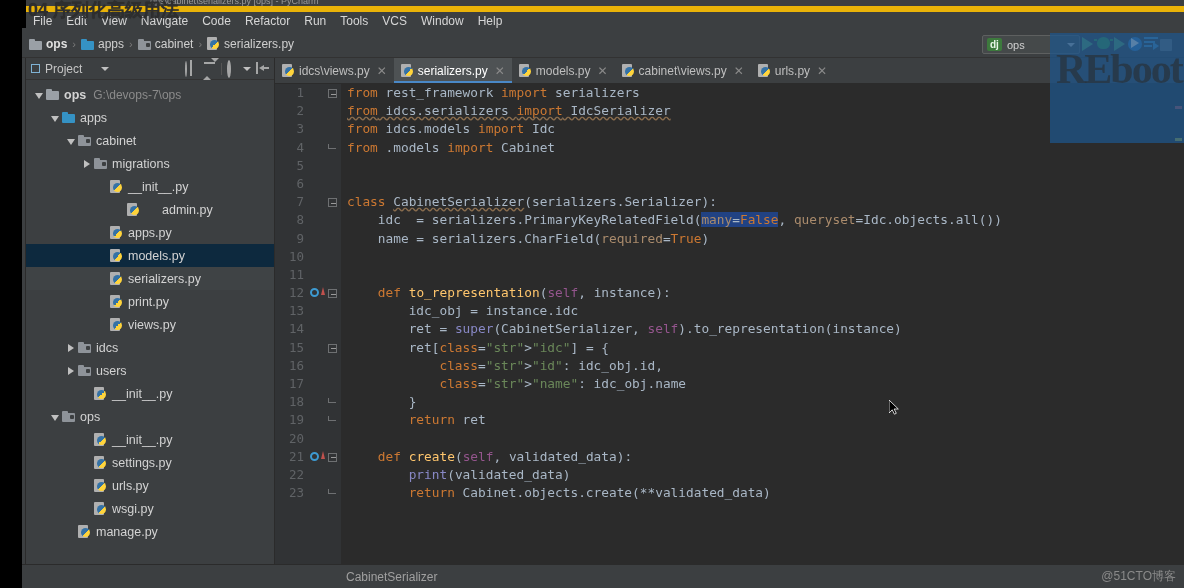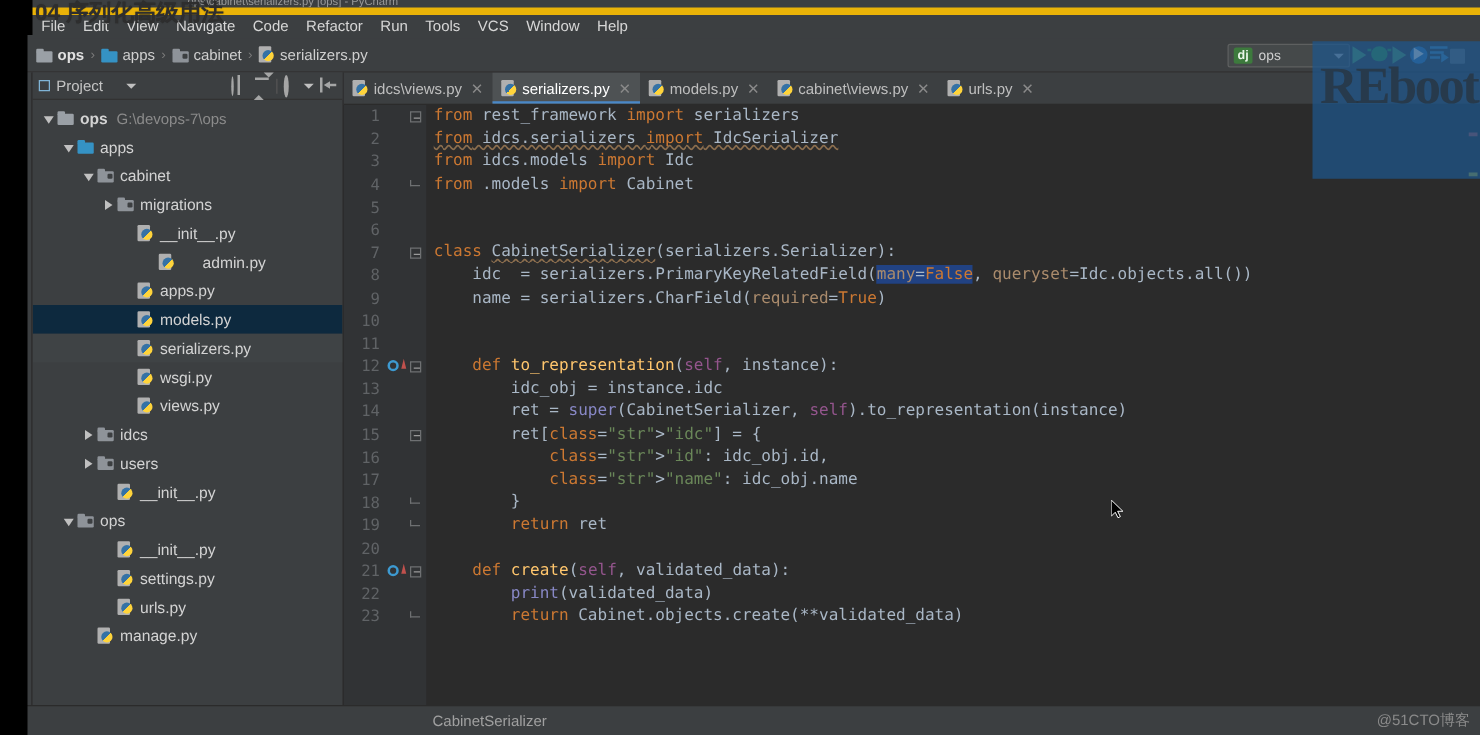--- a/index.html
+++ b/index.html
@@ -486,21 +486,21 @@
             <span class="ico-py">
               <span class="b"></span>
             </span>
             <span class="name">serializers.py</span>
           </div>
           <div class="trow" style="padding-left: 70px;">
             <span class="tw"></span>
             <span class="ico-py">
               <span class="b"></span>
             </span>
-            <span class="name">wsgi.py</span>
+            <span class="name">print.py</span>
           </div>
           <div class="trow" style="padding-left: 70px;">
             <span class="tw"></span>
             <span class="ico-py">
               <span class="b"></span>
             </span>
             <span class="name">views.py</span>
           </div>
           <div class="trow" style="padding-left: 38px;">
             <span class="tw"><span class="arrow-r"></span></span>
@@ -543,20 +543,27 @@
               <span class="b"></span>
             </span>
             <span class="name">settings.py</span>
           </div>
           <div class="trow" style="padding-left: 54px;">
             <span class="tw"></span>
             <span class="ico-py">
               <span class="b"></span>
             </span>
             <span class="name">urls.py</span>
+          </div>
+          <div class="trow" style="padding-left: 54px;">
+            <span class="tw"></span>
+            <span class="ico-py">
+              <span class="b"></span>
+            </span>
+            <span class="name">wsgi.py</span>
           </div>
           <div class="trow" style="padding-left: 38px;">
             <span class="tw"></span>
             <span class="ico-py">
               <span class="b"></span>
             </span>
             <span class="name">manage.py</span>
           </div>
         </div>
     </div>

